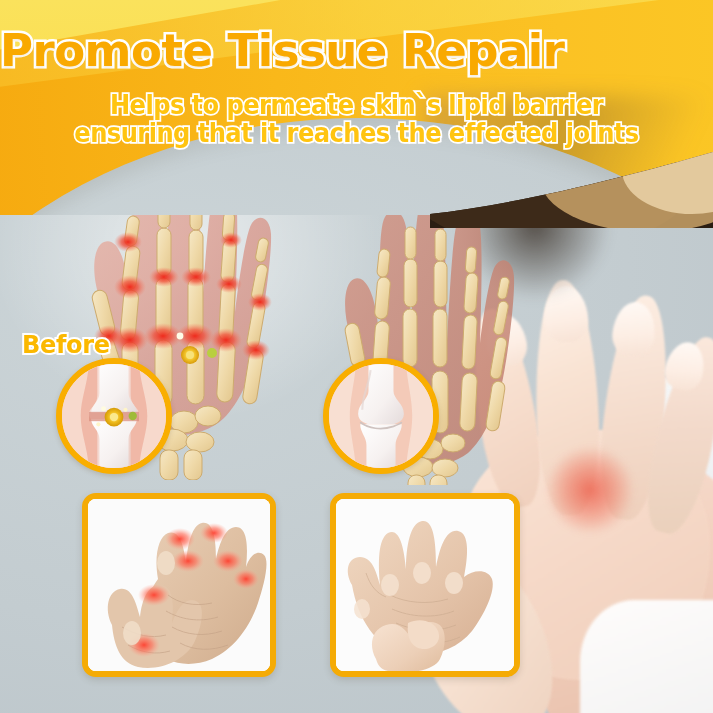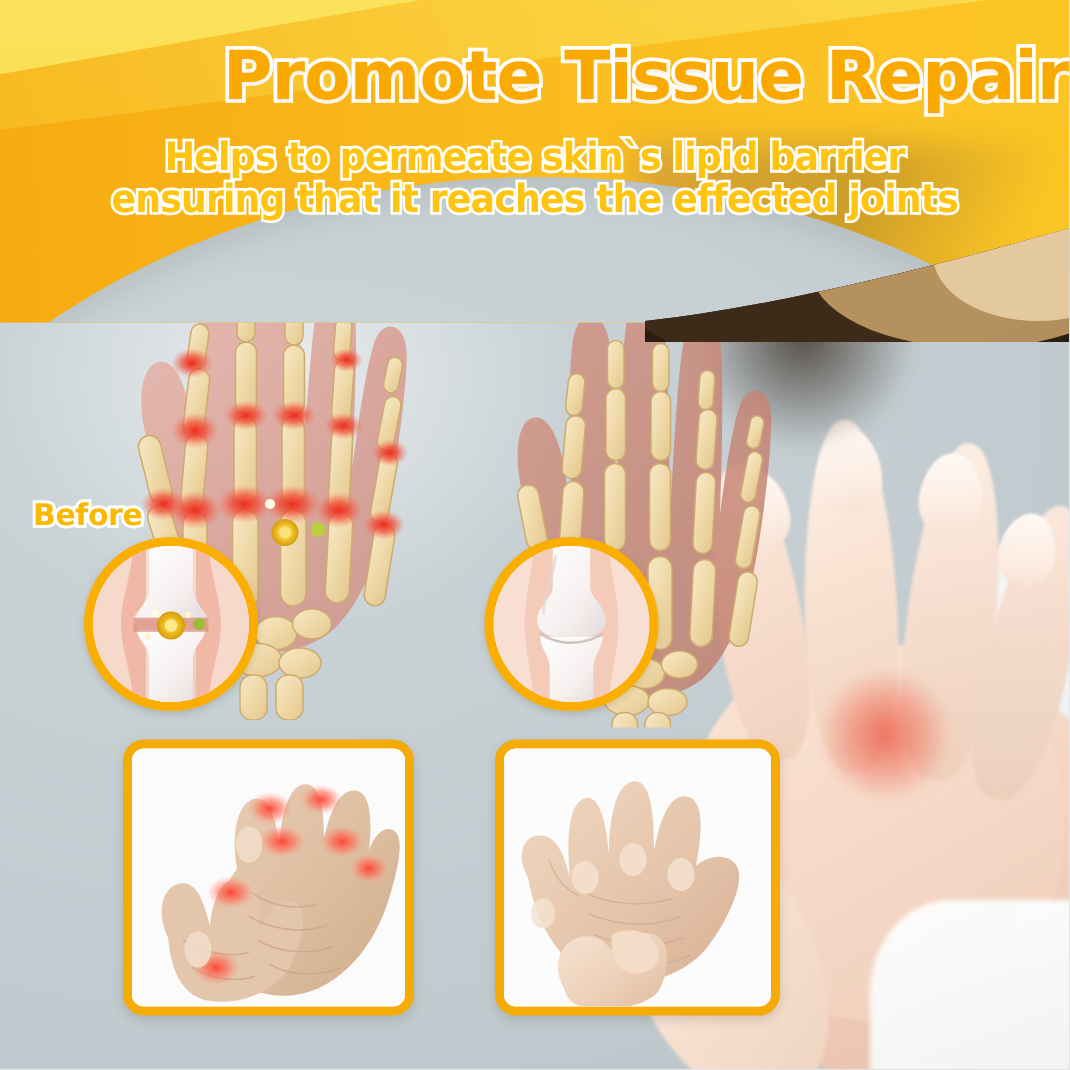--- a/index.html
+++ b/index.html
@@ -113,21 +113,21 @@
     pointer-events:none;
   }
   .band-blur-right{
     position:absolute;right:-10px;top:96px;width:300px;height:150px;
     background:linear-gradient(115deg, rgba(200,150,70,.55), rgba(120,90,50,.35) 45%, rgba(250,200,60,.0) 78%);
     filter:blur(10px);
   }
 
   
   .title{
-    position:absolute;left:0;right:0;top:24px;text-align:right;
+    position:absolute;left:0;right:0;top:24px;text-align:left;
     font-family:"DejaVu Sans","Liberation Sans",sans-serif;
     font-weight:bold;font-size:45px;letter-spacing:-.5px;
     color:#f9a900;
     -webkit-text-stroke:5px #ffffff;
     paint-order:stroke fill;
     text-shadow:0 2px 2px rgba(180,120,0,.12);
     white-space:nowrap;
   }
   .subtitle{
     position:absolute;left:0;right:0;text-align:center;
@@ -142,21 +142,21 @@
   .sub1{top:90px;}
   .sub2{top:118px;}
 
   
   .hand{position:absolute;}
 
   
   .ba-label{
     position:absolute;
     font-family:"DejaVu Sans","Liberation Sans",sans-serif;
-    font-weight:bold;font-size:20px;letter-spacing:-.3px;
+    font-weight:bold;font-size:24px;letter-spacing:-.3px;
     color:#fbb800;
     -webkit-text-stroke:4px #ffffff;
     paint-order:stroke fill;
     white-space:nowrap;
   }
   .label-before{left:22px;top:331px;}
   .label-after{left:293px;top:331px;}
 
   
   .joint-circle{

